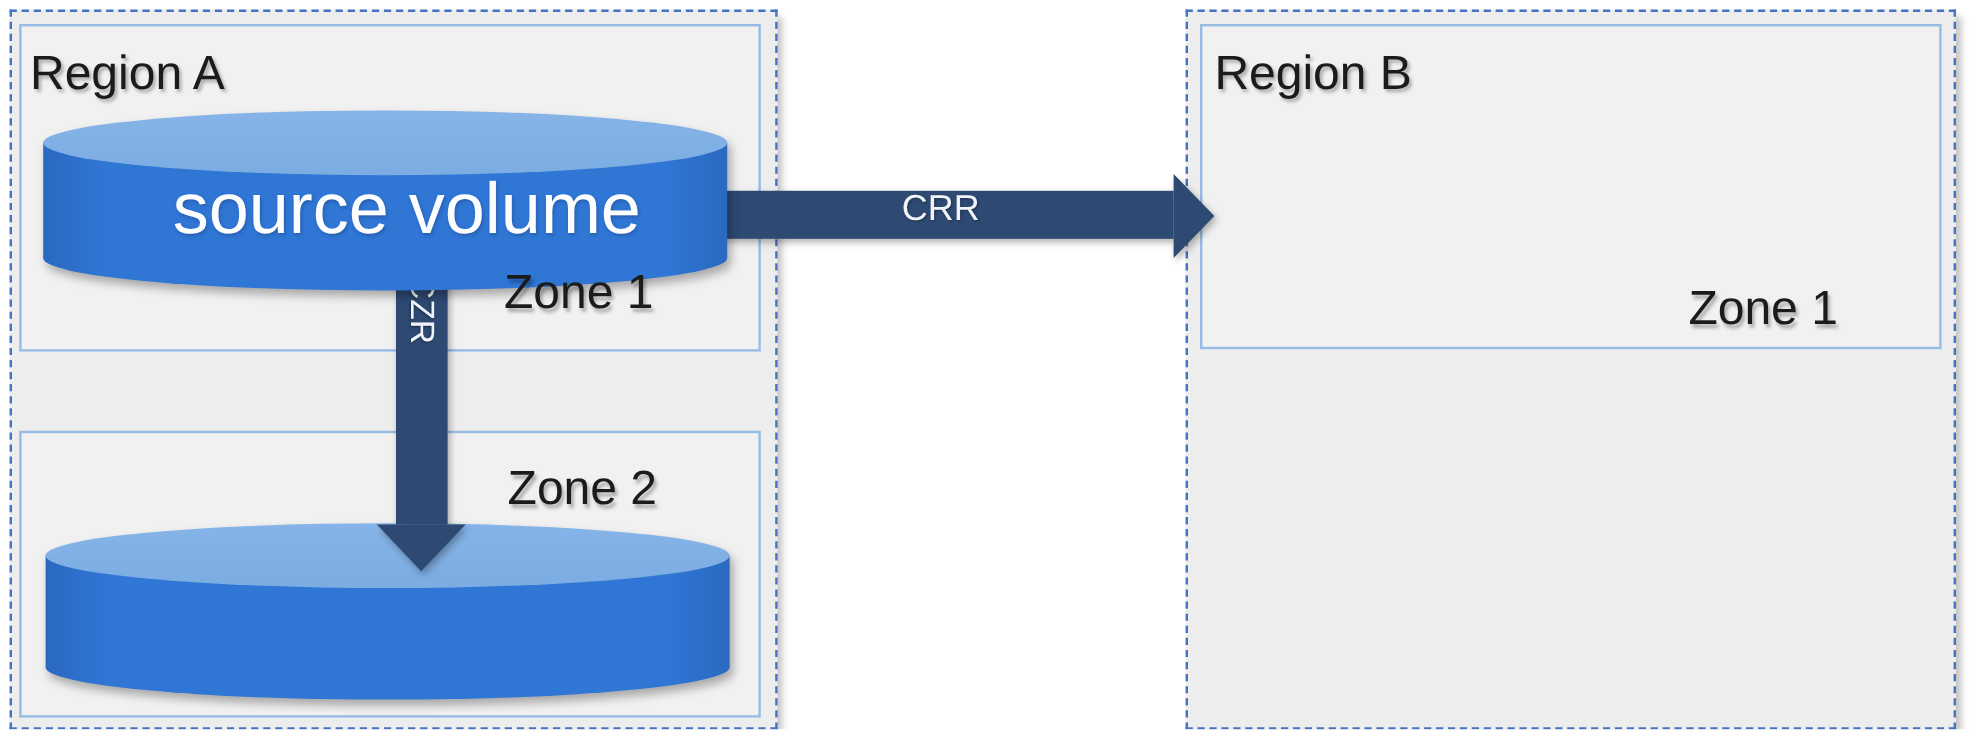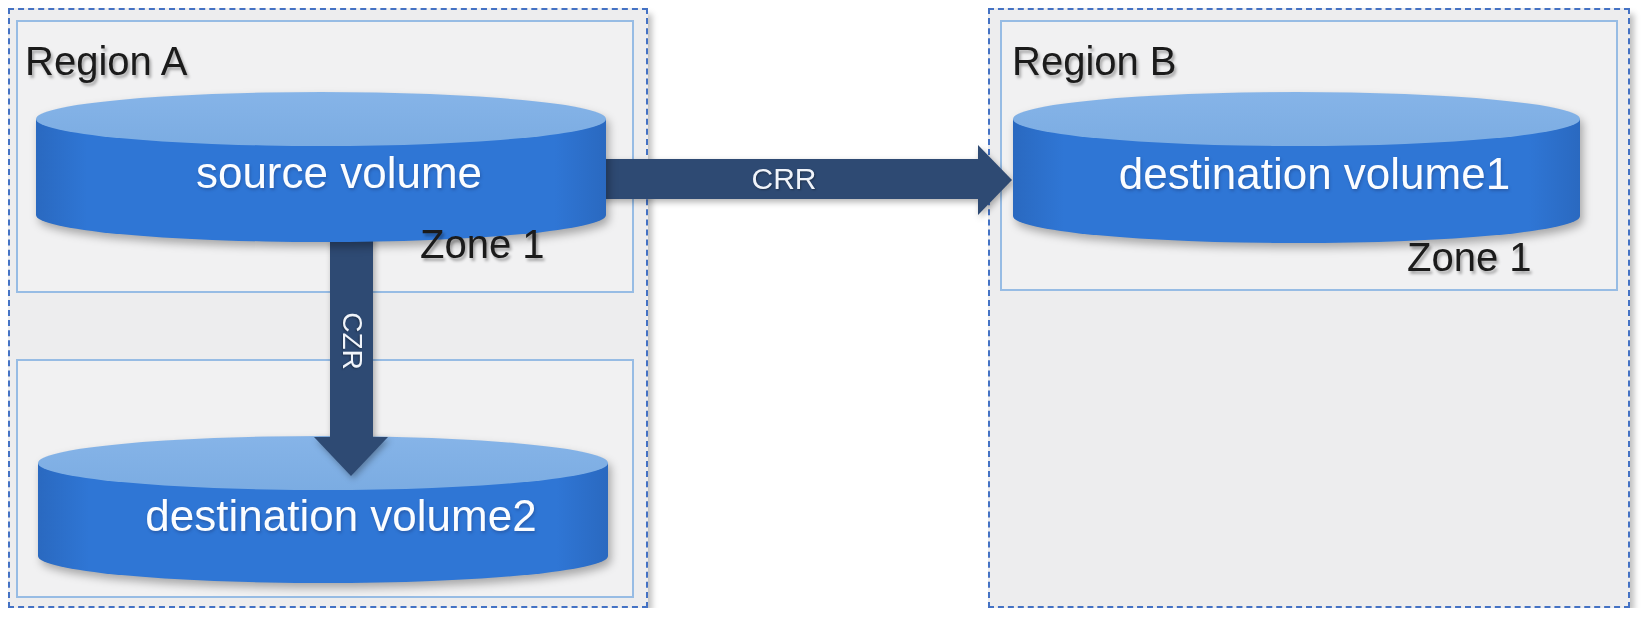--- a/index.html
+++ b/index.html
@@ -82,34 +82,34 @@
     position: absolute; left: 0; bottom: 0;
     width: 100%; height: 54px;
     border-radius: 50%;
     background: linear-gradient(90deg, var(--cylinder_body_edge) 0%, var(--cylinder_body) 9%, var(--cylinder_body) 91%, var(--cylinder_body_edge) 100%);
     z-index: 1;
   }
   .cyl-label {
     position: absolute; left: 0; right: 0; top: 27px; bottom: 27px;
     display: flex; align-items: center; justify-content: center;
     padding-top: 12px;
-    font-size: 44px;
+    font-size: 60px;
     color: var(--label_light);
     text-shadow: 1px 2px 3px rgba(30,50,100,0.35);
     z-index: 3;
     white-space: nowrap;
     margin-left: 36px;
   }
 
   
   .arrow-wrap { filter: drop-shadow(2px 3px 3px rgba(0,0,0,0.30)); }
   .arrow-shaft {
     position: absolute;
     background: var(--arrow_navy);
-    display: flex; align-items: center; justify-content: center;
+    display: flex; align-items: flex-start; justify-content: center;
   }
   .arrow-label {
     font-size: 30px;
     color: #F0F4FA;
     text-shadow: 1px 1px 2px rgba(0,0,0,0.35);
     white-space: nowrap;
     line-height: 1;
   }
   .arrow-label-vertical {
     transform: rotate(90deg);
@@ -164,20 +164,21 @@
   <div class="abs region-box" id="region-a-box"></div>
   <div class="abs zone-box" id="zone-a1-box"></div>
   <div class="abs zone-box" id="zone-a2-box"></div>
 
   <div class="abs region-box" id="region-b-box"></div>
   <div class="abs zone-box" id="zone-b1-box"></div>
 
   <div class="abs region-label" id="region-a-label">Region A</div>
   <div class="abs region-label" id="region-b-label">Region B</div>
   <div class="abs zone-label" id="zone-a1-label">Zone 1</div>
+  <div class="abs zone-label" id="zone-a2-label">Zone 2</div>
   <div class="abs zone-label" id="zone-b1-label">Zone 1</div>
 
   <div class="abs arrow-wrap" id="crr-arrow">
     <div class="arrow-shaft abs" id="crr-shaft">
       <span class="arrow-label">CRR</span>
     </div>
     <div class="arrowhead-right abs" id="crr-head"></div>
   </div>
 
   <div class="abs arrow-wrap" id="czr-arrow">
@@ -191,23 +192,16 @@
     <div class="cyl-top"></div>
     <div class="cyl-body"></div>
     <div class="cyl-bottom"></div>
     <div class="cyl-label">source volume</div>
   </div>
 
   <div class="abs cylinder" id="dest2-volume-cylinder">
     <div class="cyl-top"></div>
     <div class="cyl-body"></div>
     <div class="cyl-bottom"></div>
-    <div class="cyl-label">destination volume2</div>
-  </div>
-
-  <div class="abs cylinder" id="dest1-volume-cylinder">
-    <div class="cyl-top"></div>
-    <div class="cyl-body"></div>
-    <div class="cyl-bottom"></div>
-    <div class="cyl-label">destination volume1</div>
-  </div>
+  </div>
+
 
 </div>
 
 </body></html>

